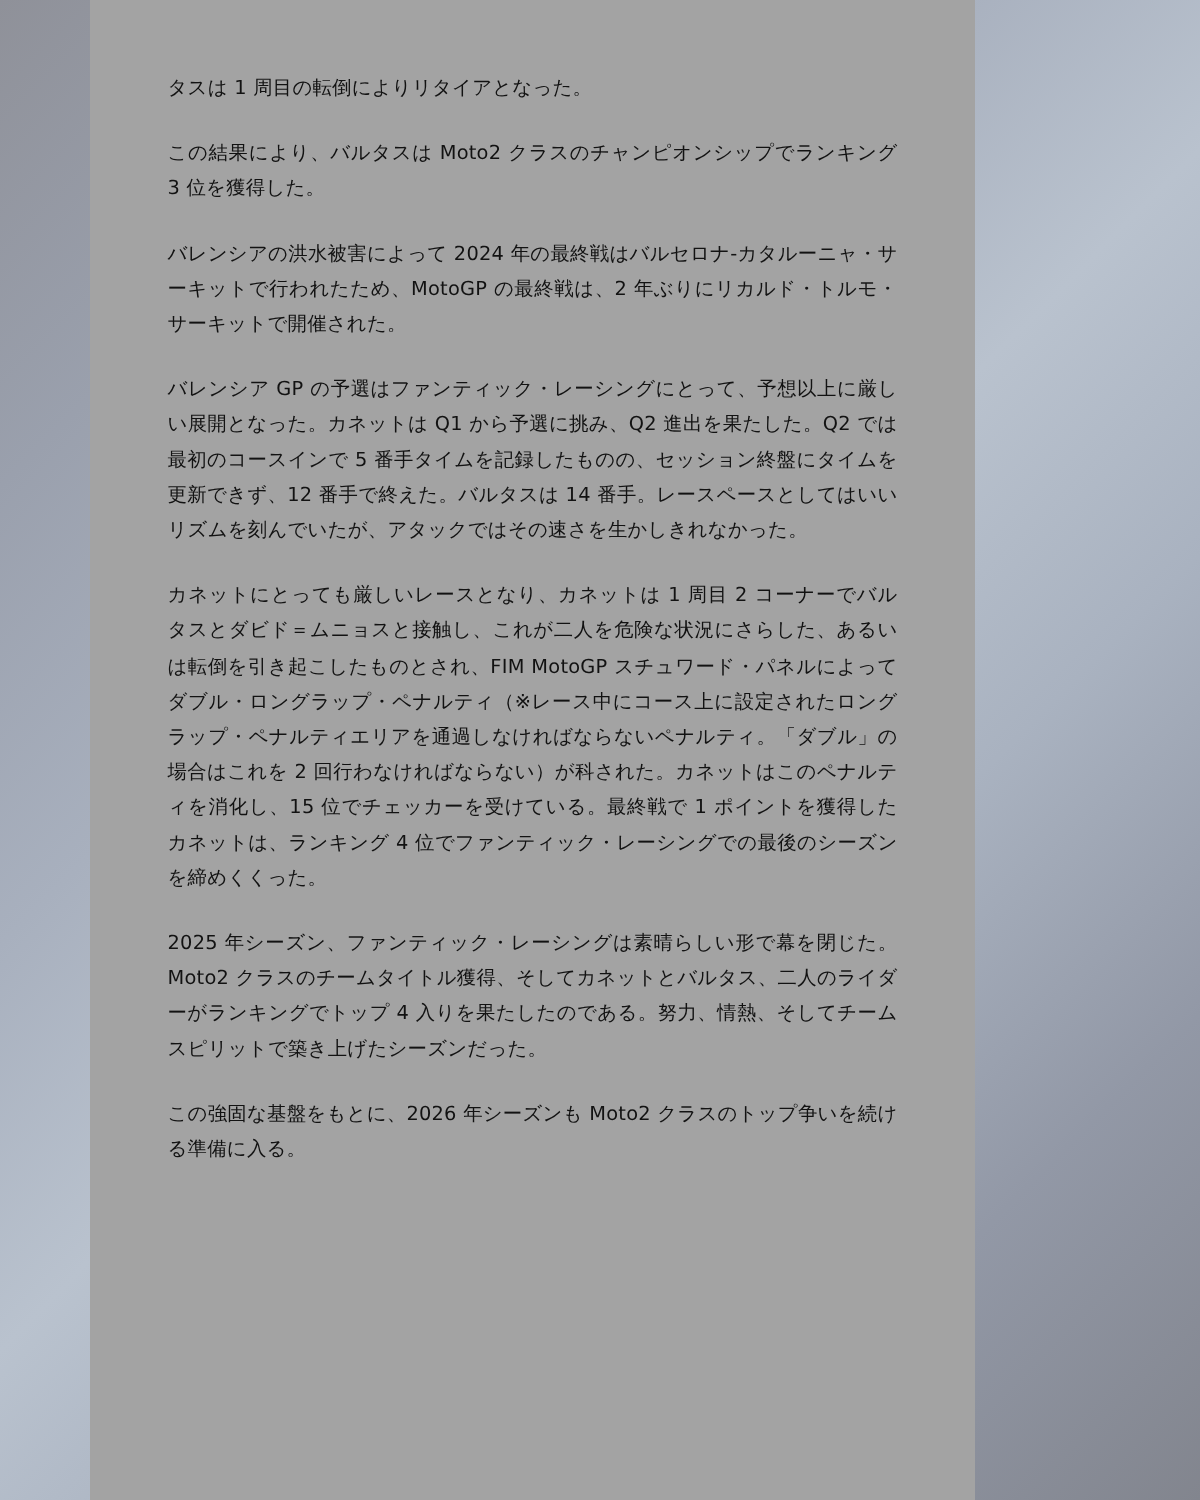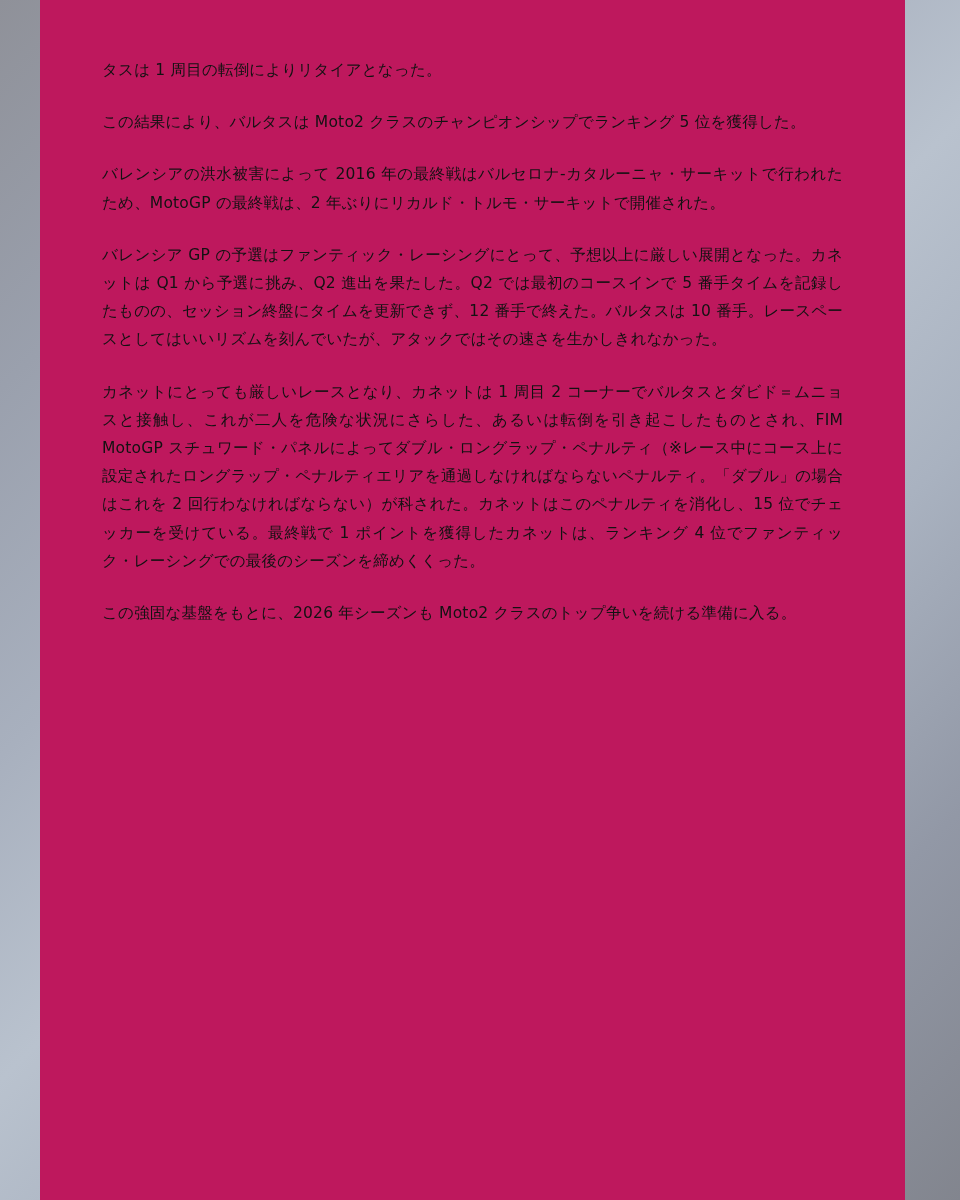--- a/index.html
+++ b/index.html
@@ -8,25 +8,25 @@
   }
   body {
     width: 960px;
     height: 1200px;
     background: linear-gradient(135deg, #8f9199 0%, #9aa0ad 18%, #a8b0be 35%, #b9c2ce 50%, #a9b2c0 65%, #9298a6 82%, #82858e 100%);
     font-family: "Liberation Sans", sans-serif;
     overflow: hidden;
   }
   .page {
     position: absolute;
-    left: 40px;
+    left: 72px;
     top: 0;
-    width: 865px;
+    width: 708px;
     height: 1200px;
-    background: #be185d;
+    background: #a3a3a3;
     box-shadow: 0 0 0 0 rgba(0,0,0,0);
   }
   .page-inner {
     padding: 56px 62px 0 62px;
     box-sizing: border-box;
   }
   p.para {
     margin: 0 0 24px 0;
     font-size: 15.5px;
     line-height: 1.82;
@@ -39,19 +39,20 @@
   p.para:last-child {
     margin-bottom: 0;
   }
 </style>
 </head>
 <body>
 
 <div class="page">
   <div class="page-inner">
     <p class="para">タスは 1 周目の転倒によりリタイアとなった。</p>
-    <p class="para">この結果により、バルタスは Moto2 クラスのチャンピオンシップでランキング 5 位を獲得した。</p>
-    <p class="para">バレンシアの洪水被害によって 2016 年の最終戦はバルセロナ-カタルーニャ・サーキットで行われたため、MotoGP の最終戦は、2 年ぶりにリカルド・トルモ・サーキットで開催された。</p>
-    <p class="para">バレンシア GP の予選はファンティック・レーシングにとって、予想以上に厳しい展開となった。カネットは Q1 から予選に挑み、Q2 進出を果たした。Q2 では最初のコースインで 5 番手タイムを記録したものの、セッション終盤にタイムを更新できず、12 番手で終えた。バルタスは 10 番手。レースペースとしてはいいリズムを刻んでいたが、アタックではその速さを生かしきれなかった。</p>
+    <p class="para">この結果により、バルタスは Moto2 クラスのチャンピオンシップでランキング 3 位を獲得した。</p>
+    <p class="para">バレンシアの洪水被害によって 2024 年の最終戦はバルセロナ-カタルーニャ・サーキットで行われたため、MotoGP の最終戦は、2 年ぶりにリカルド・トルモ・サーキットで開催された。</p>
+    <p class="para">バレンシア GP の予選はファンティック・レーシングにとって、予想以上に厳しい展開となった。カネットは Q1 から予選に挑み、Q2 進出を果たした。Q2 では最初のコースインで 5 番手タイムを記録したものの、セッション終盤にタイムを更新できず、12 番手で終えた。バルタスは 14 番手。レースペースとしてはいいリズムを刻んでいたが、アタックではその速さを生かしきれなかった。</p>
     <p class="para">カネットにとっても厳しいレースとなり、カネットは 1 周目 2 コーナーでバルタスとダビド＝ムニョスと接触し、これが二人を危険な状況にさらした、あるいは転倒を引き起こしたものとされ、FIM MotoGP スチュワード・パネルによってダブル・ロングラップ・ペナルティ（※レース中にコース上に設定されたロングラップ・ペナルティエリアを通過しなければならないペナルティ。「ダブル」の場合はこれを 2 回行わなければならない）が科された。カネットはこのペナルティを消化し、15 位でチェッカーを受けている。最終戦で 1 ポイントを獲得したカネットは、ランキング 4 位でファンティック・レーシングでの最後のシーズンを締めくくった。</p>
+    <p class="para">2025 年シーズン、ファンティック・レーシングは素晴らしい形で幕を閉じた。Moto2 クラスのチームタイトル獲得、そしてカネットとバルタス、二人のライダーがランキングでトップ 4 入りを果たしたのである。努力、情熱、そしてチームスピリットで築き上げたシーズンだった。</p>
     <p class="para">この強固な基盤をもとに、2026 年シーズンも Moto2 クラスのトップ争いを続ける準備に入る。</p>
   </div>
 </div>
 
 </body></html>

